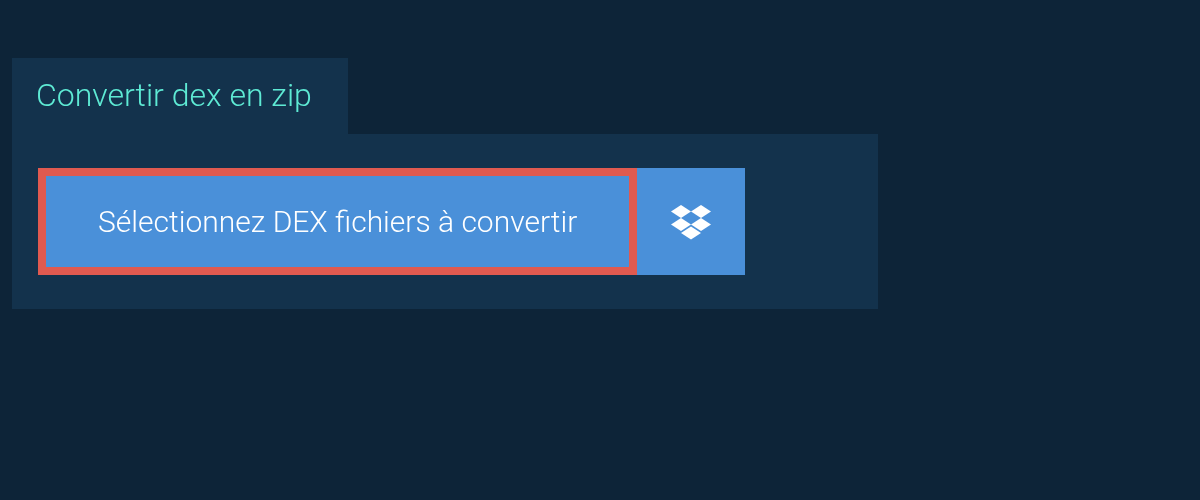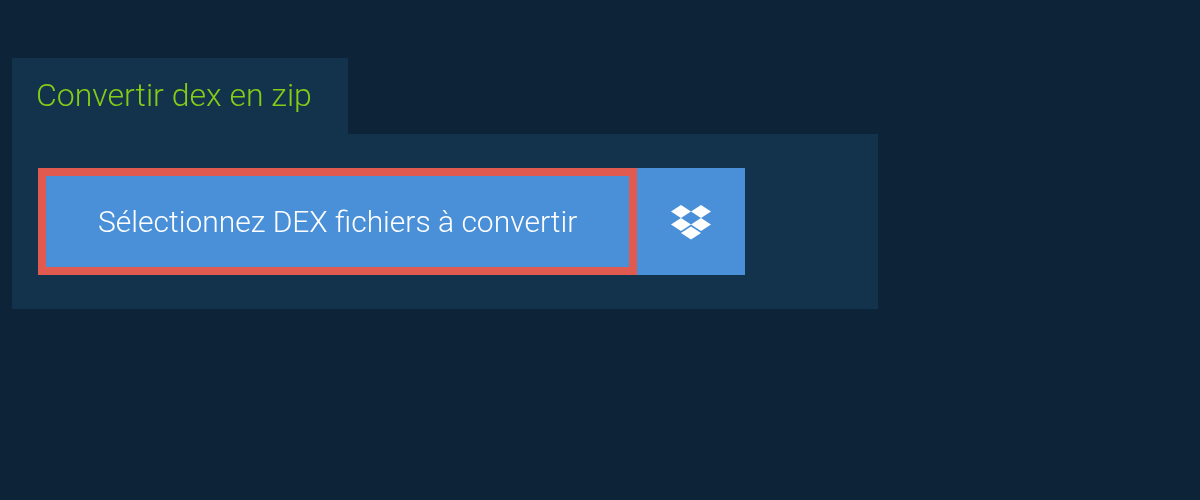--- a/index.html
+++ b/index.html
@@ -14,21 +14,21 @@
       font-family: -apple-system, BlinkMacSystemFont, "Segoe UI", Roboto, Helvetica, Arial, sans-serif;
       overflow: hidden;
     }
     .tab-container {
       padding-left: 12px;
       padding-top: 58px;
     }
     .tab {
       display: inline-block;
       background-color: #13324c;
-      color: #84cc16;
+      color: #5eead4;
       font-size: 32px;
       font-weight: 300;
       padding: 18px 36px 20px 24px;
     }
     .panel {
       background-color: #13324c;
       margin: 0 12px;
       padding: 34px 26px 34px 26px;
       width: 866px;
     }

